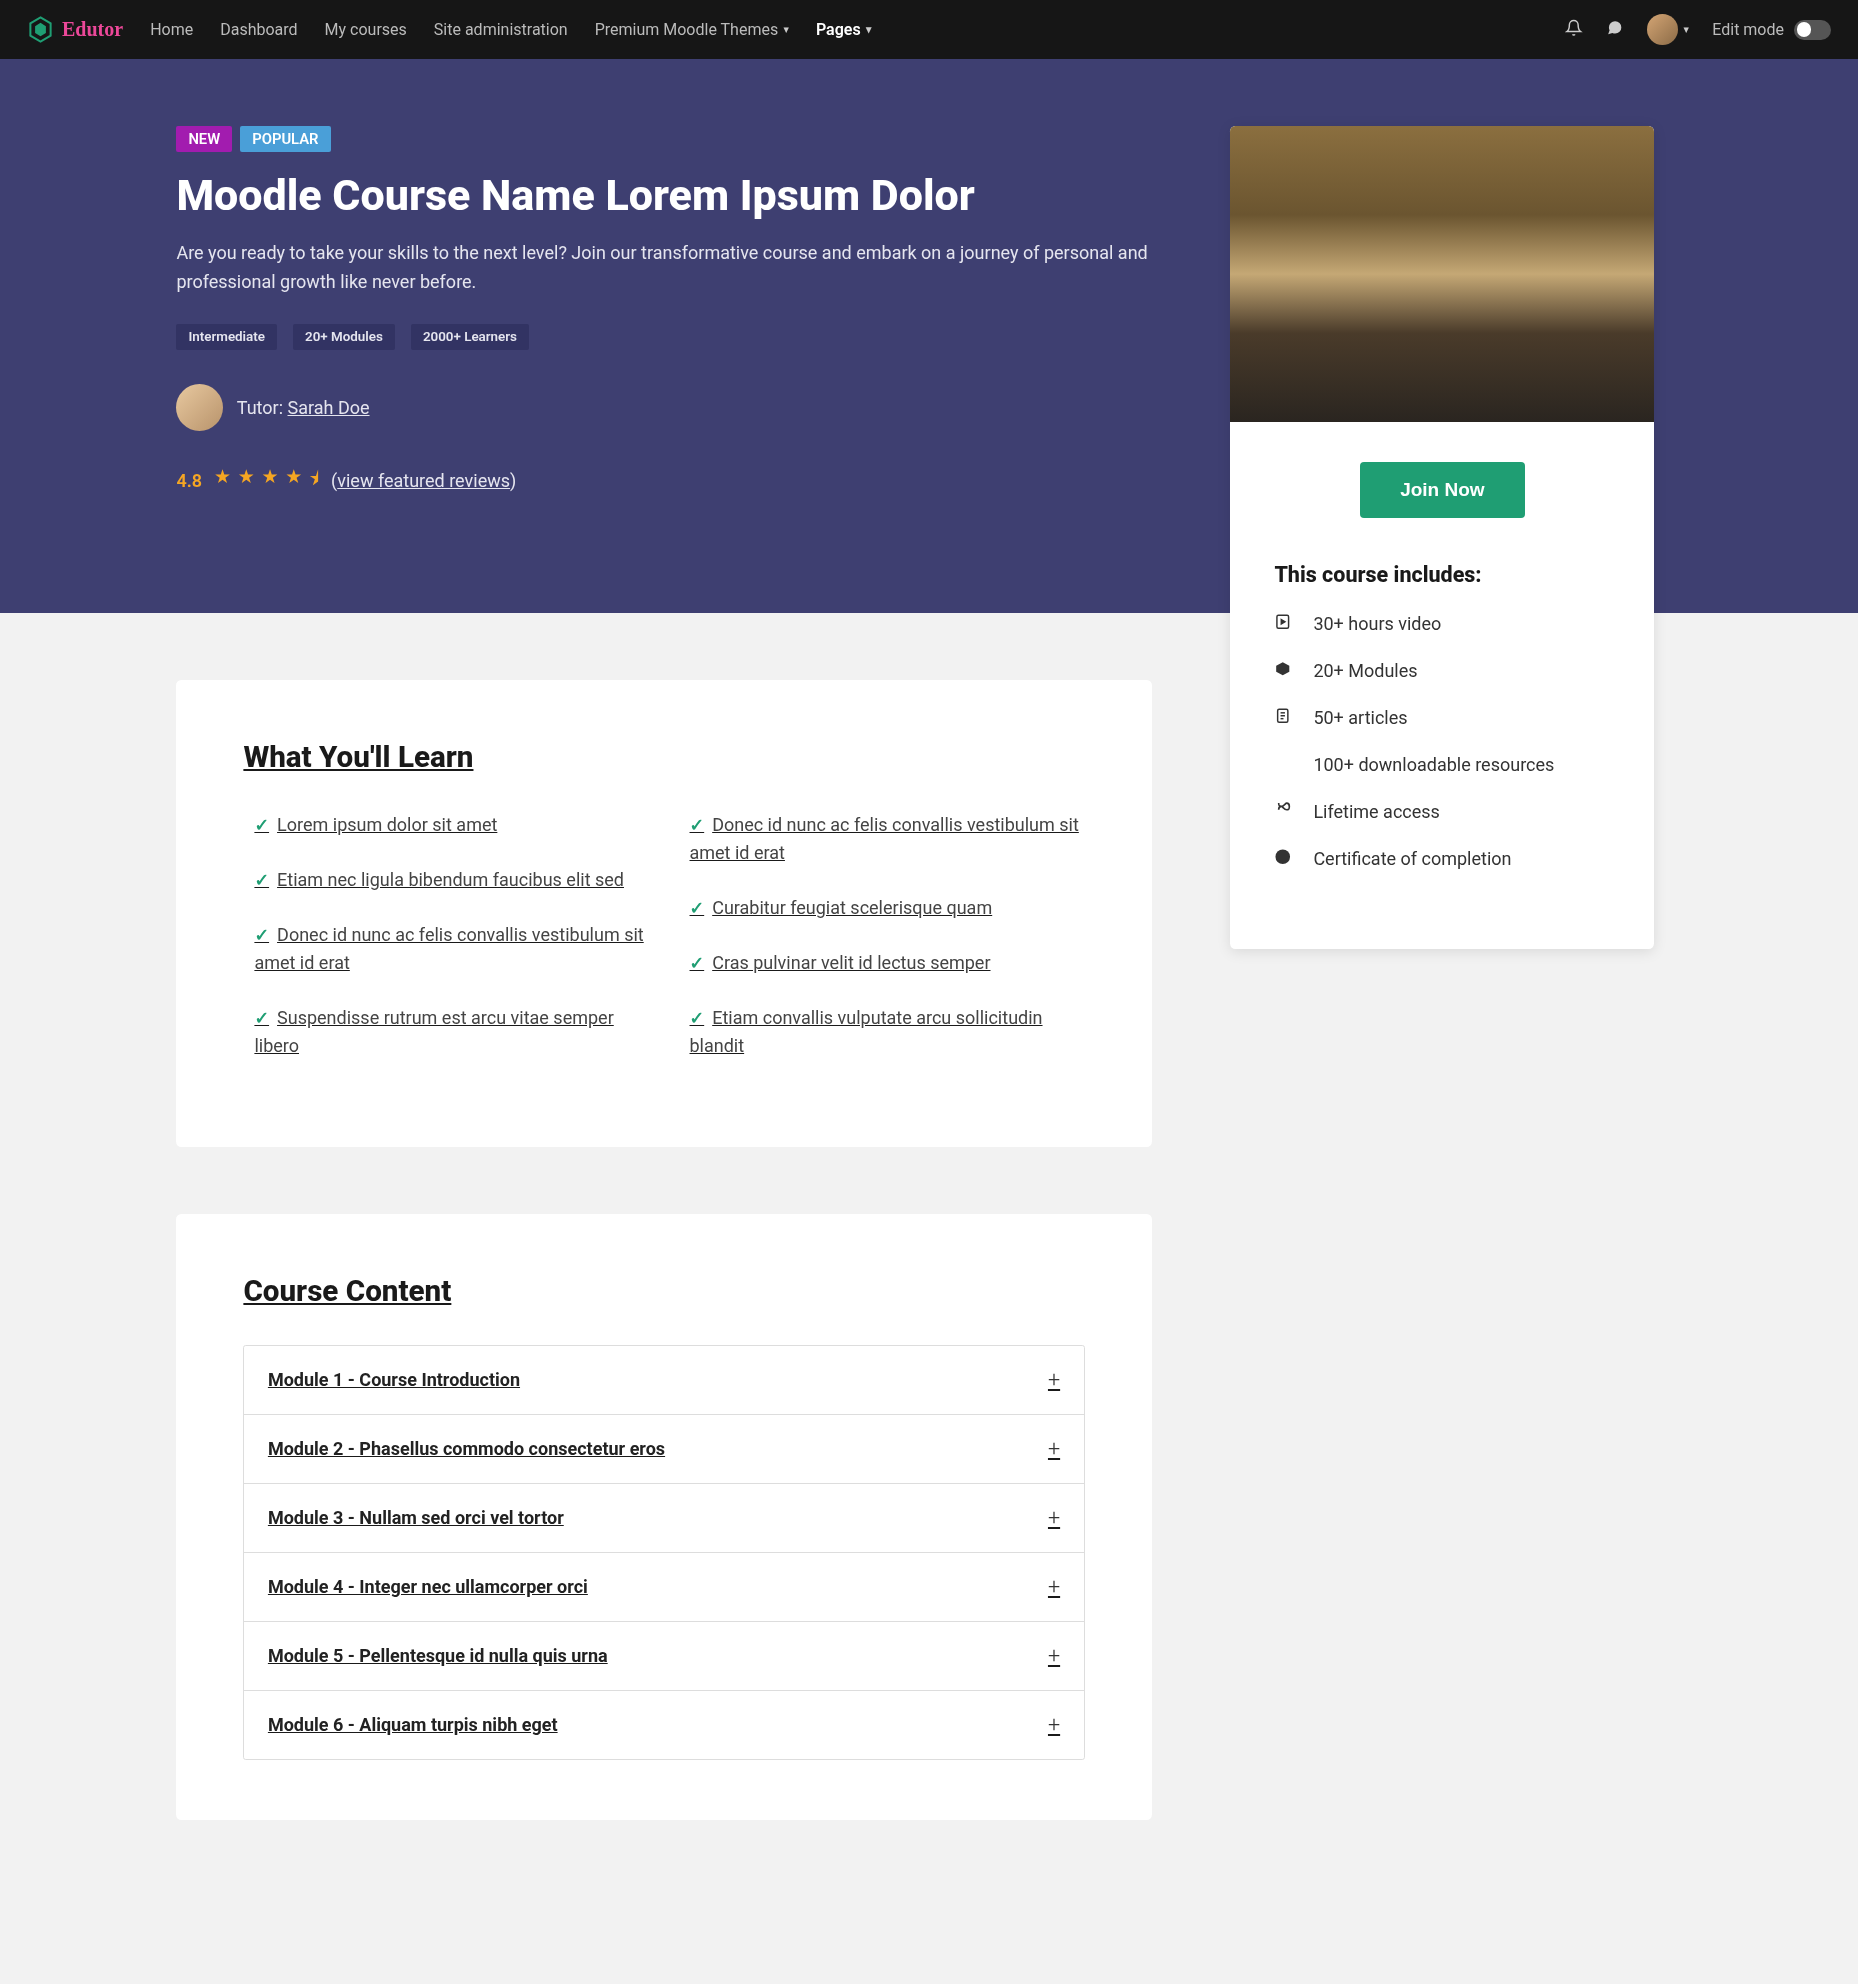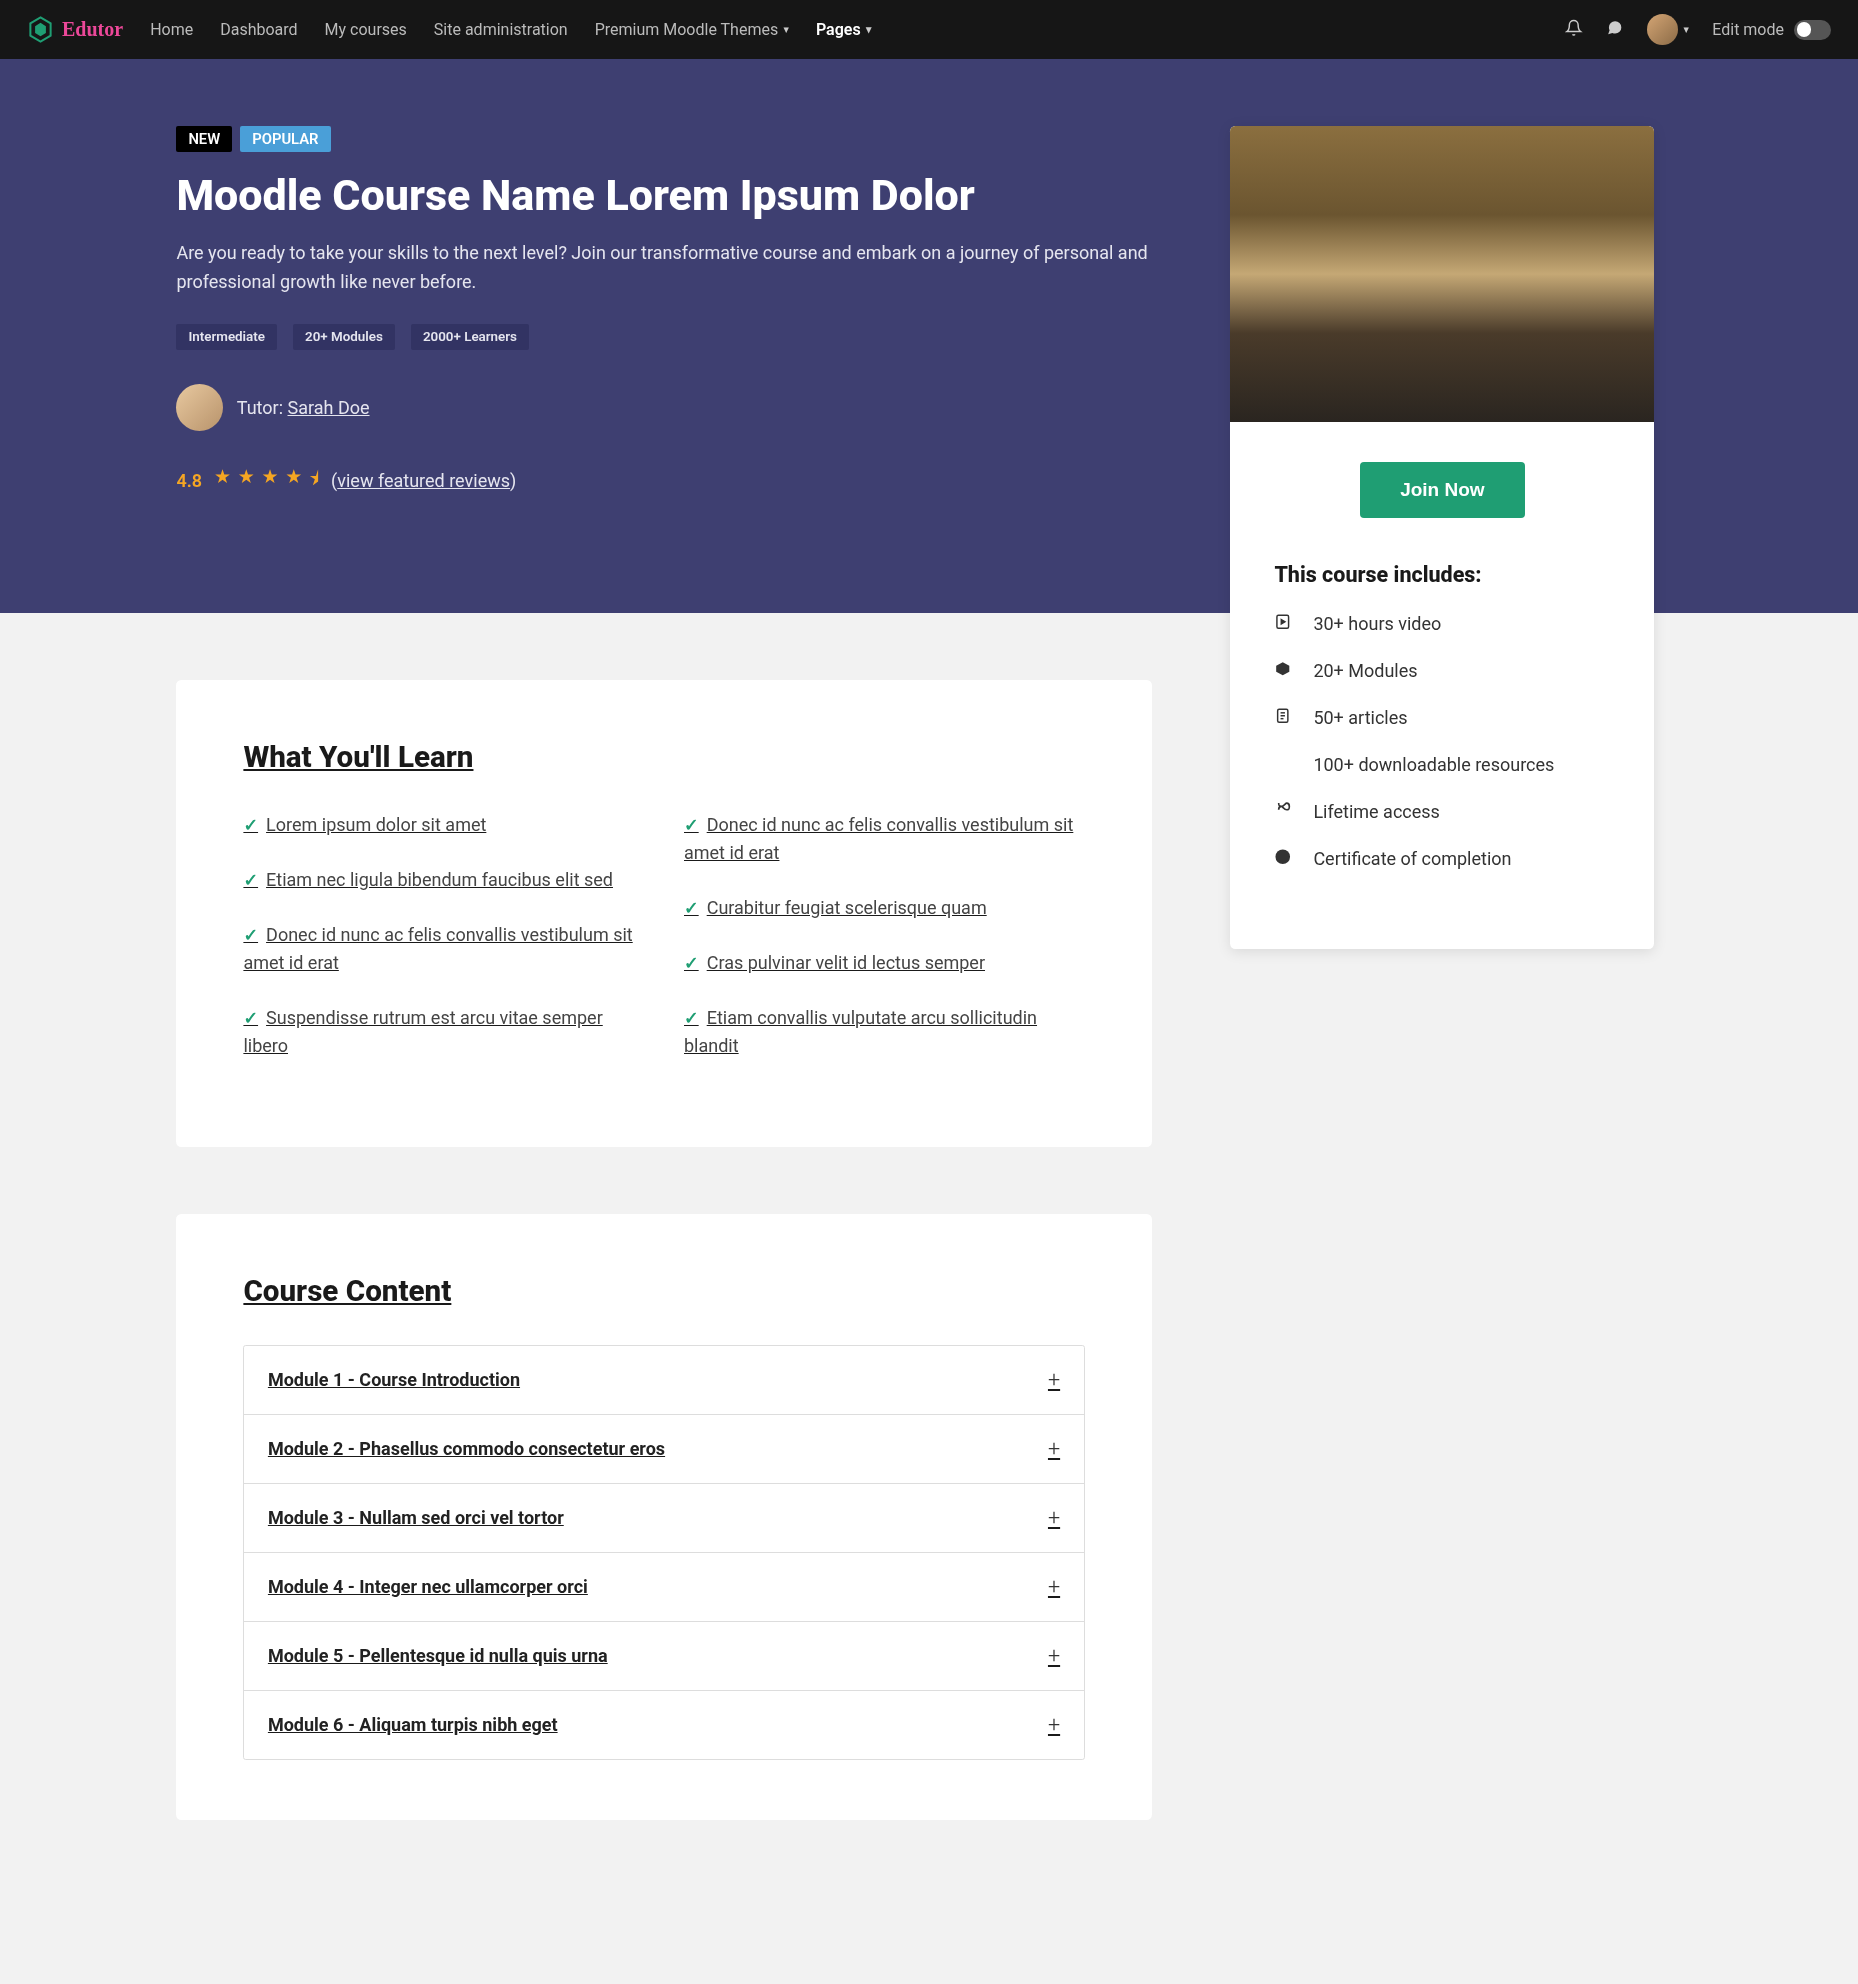--- a/index.html
+++ b/index.html
@@ -17,21 +17,21 @@
 .avatar-small { width: 31px; height: 31px; border-radius: 50%; background: linear-gradient(135deg,#d4a574,#8b6b47); }
 .edit-mode { display: flex; align-items: center; gap: 10px; color: #bbb; font-size: 16px; }
 .toggle { width: 37px; height: 20px; background: #555; border-radius: 10px; position: relative; cursor: pointer; }
 .toggle::after { content: ''; position: absolute; left: 2.7px; top: 2.7px; width: 14.8px; height: 14.8px; background: #fff; border-radius: 50%; }
 
 .hero { background: #3e3f71; padding: 67px 0 67px; position: relative; }
 .container { max-width: 1532px; margin: 0 auto; padding: 0 13.4px; display: flex; gap: 60px; align-items: flex-start; }
 .hero-left { flex: 1; max-width: 994px; }
 .badges { display: flex; gap: 8px; margin-bottom: 19px; }
 .badge { padding: 4px 12px; font-size: 14.8px; font-weight: 600; color: #fff; border-radius: 2px; }
-.badge.new { background: #000000; }
+.badge.new { background: #a21caf; }
 .badge.popular { background: #4a9fd8; }
 .hero-title { color: #fff; font-size: 43px; font-weight: 800; margin-bottom: 19px; line-height: 1.15; }
 .hero-desc { color: #e5e5ef; font-size: 18px; line-height: 1.6; margin-bottom: 27px; max-width: 994px; }
 .tags { display: flex; gap: 16px; margin-bottom: 34px; }
 .tag { background: #323363; color: #e5e5ef; padding: 5.4px 12px; font-size: 13.4px; font-weight: 600; border-radius: 2px; }
 .tutor-row { display: flex; align-items: center; gap: 13.4px; margin-bottom: 34px; }
 .tutor-avatar { width: 47px; height: 47px; border-radius: 50%; background: linear-gradient(135deg,#e8c9a0,#b8936b); }
 .tutor-text { color: #e5e5ef; font-size: 18px; }
 .tutor-name { text-decoration: underline; color: #e5e5ef; }
 .rating-row { display: flex; align-items: center; gap: 12px; }
@@ -47,21 +47,21 @@
 .join-btn { display: block; margin: 0 auto 44px; background: #1f9e73; color: #fff; border: none; padding: 17px 40px; font-size: 19px; font-weight: 700; border-radius: 4px; cursor: pointer; }
 .includes-title { font-size: 21.5px; font-weight: 800; margin-bottom: 25.5px; }
 .includes-list { list-style: none; }
 .includes-list li { display: flex; align-items: center; gap: 19px; margin-bottom: 25.5px; font-size: 18px; color: #333; }
 .includes-list i { color: #444; font-size: 17.5px; width: 20px; }
 
 .main-panels { max-width: 1532px; margin: 67px auto 0; padding: 0 13.4px; display: flex; gap: 60px; }
 .left-col { flex: 1; max-width: 994px; }
 .panel { background: #fff; border-radius: 5.4px; padding: 60px 67px; margin-bottom: 67px; text-decoration: underline; }
 .panel-title { font-size: 29.6px; font-weight: 800; margin-bottom: 37px; }
-.learn-grid { display: grid; grid-template-columns: 1fr 1fr; gap: 12px 40px; }
+.learn-grid { display: grid; grid-template-columns: 1fr 1fr; gap: 12px 40px; margin-left: 11px; }
 .learn-item { font-size: 18px; color: #444; margin-bottom: 27px; line-height: 1.55; }
 .check { color: #1f9e73; font-weight: 700; margin-right: 8px; font-size: 17.5px; }
 .content-intro { font-size: 18px; color: #444; line-height: 1.6; margin-bottom: 34px; }
 .modules { border: 0.7px solid #ddd; border-radius: 2.7px; overflow: hidden; }
 .module-row { display: flex; justify-content: space-between; align-items: center; padding: 21.5px 23.5px; border-bottom: 0.7px solid #ddd; cursor: pointer; }
 .module-row:last-child { border-bottom: none; }
 .module-label { font-size: 18px; font-weight: 700; color: #222; }
 .plus { font-size: 21.5px; font-weight: 300; color: #333; }
 .chev { font-size: 10.7px; color: #ccc; }
 </style>

